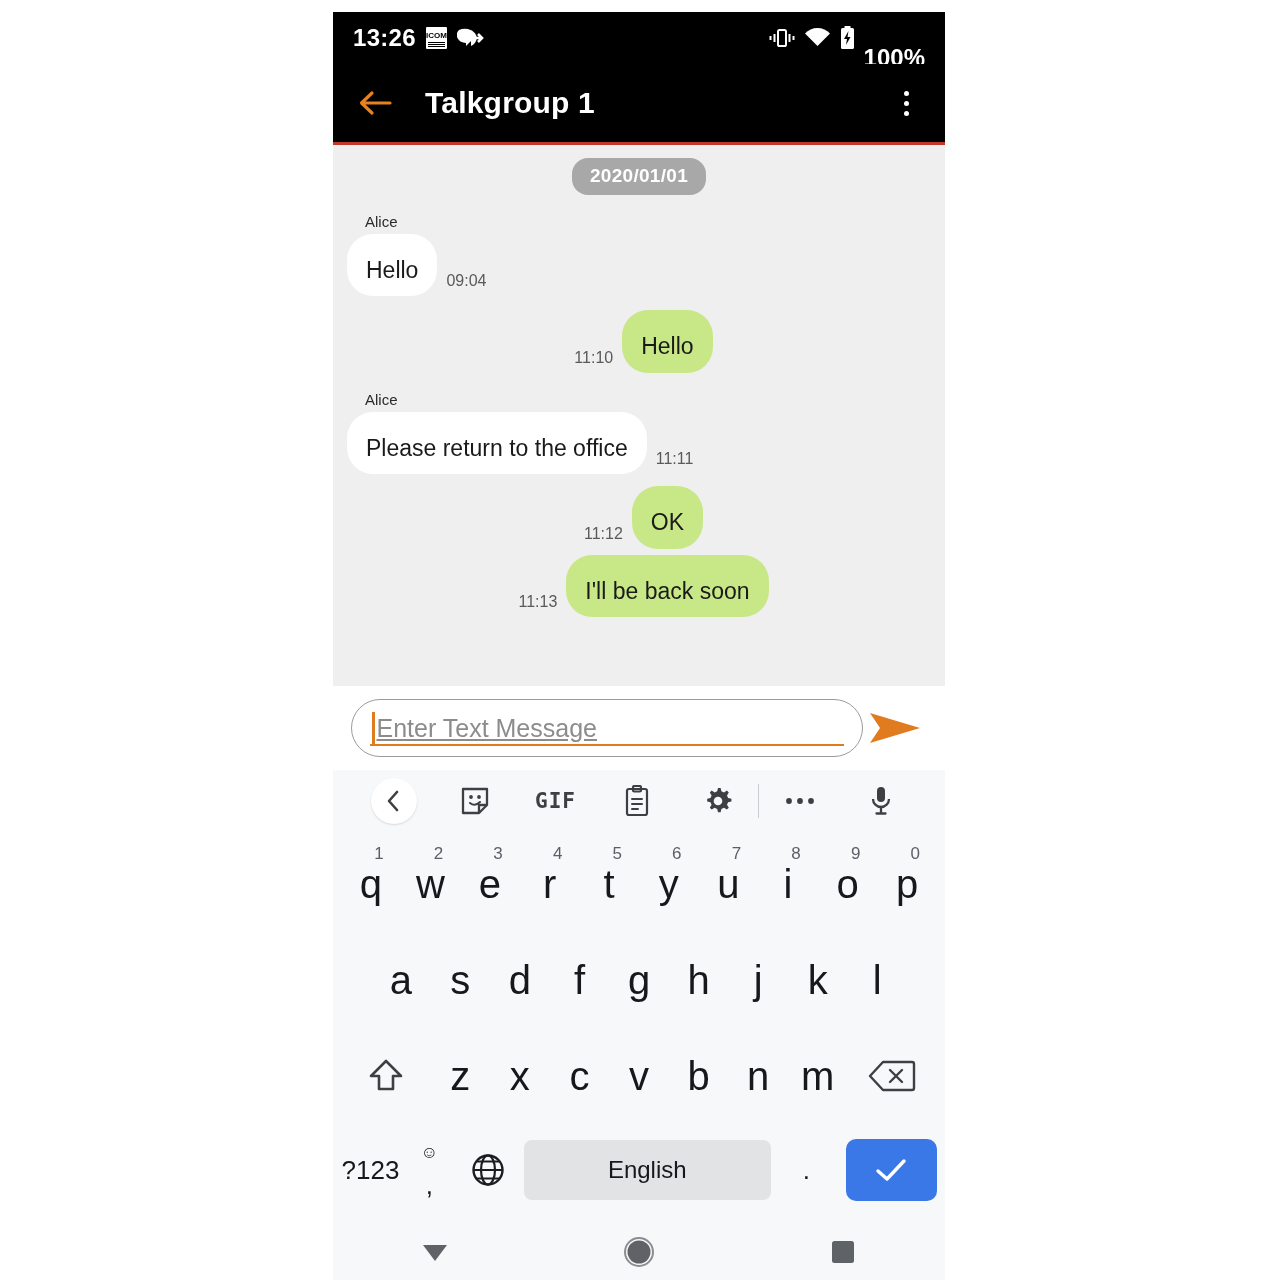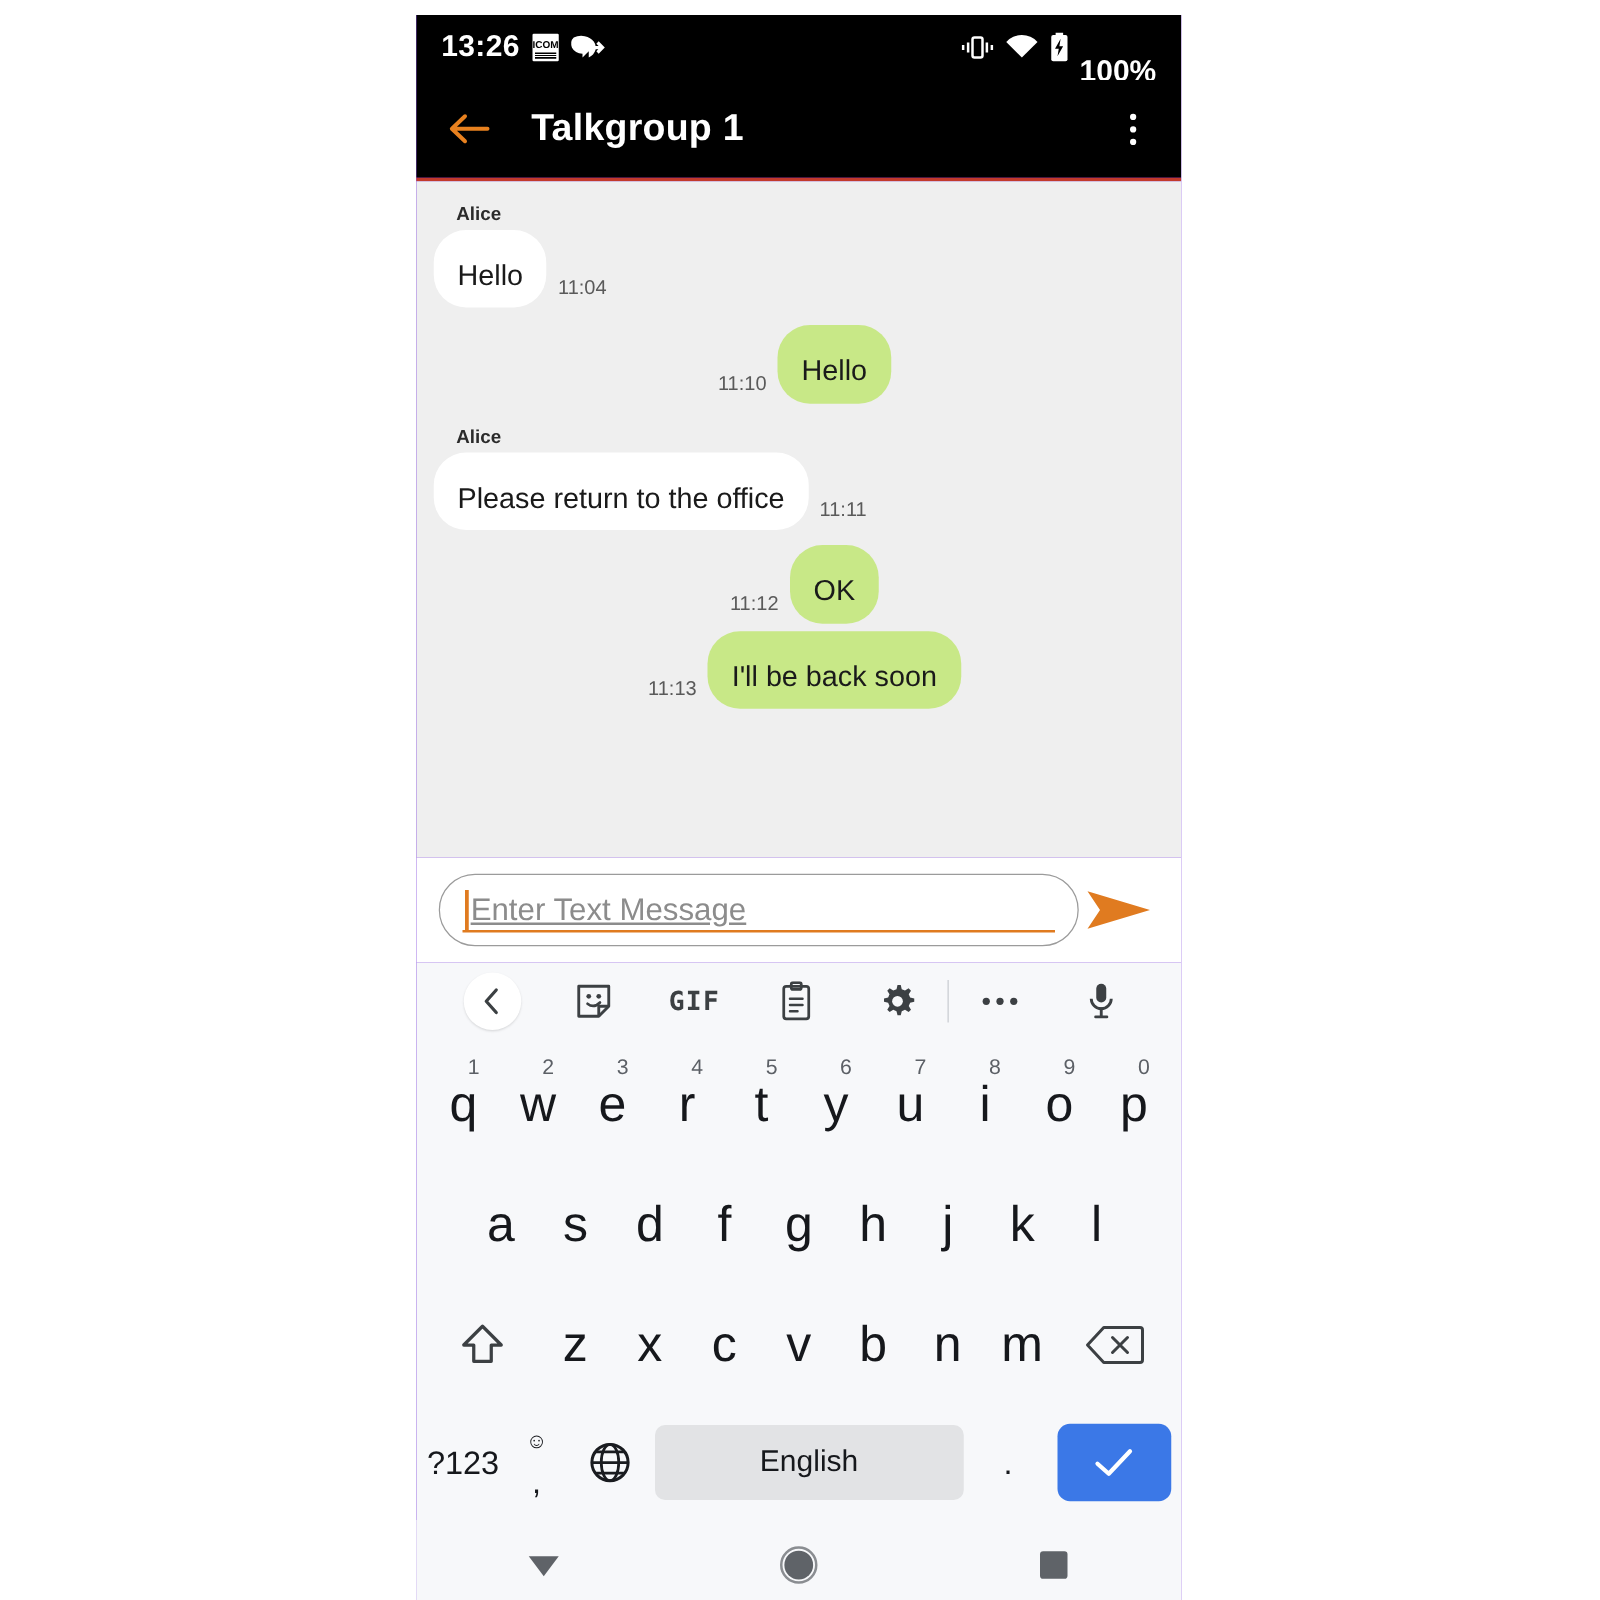--- a/index.html
+++ b/index.html
@@ -70,21 +70,21 @@
     background: #efefef;
     overflow: hidden;
   }
   .date-pill-wrap { display:flex; justify-content:center; padding-top: 13px;}
   .date-pill {
     background:#a8a8a8; color:#ffffff; font-size:19px; font-weight:700;
     padding: 7px 18px 8px; border-radius: 16px; letter-spacing:.3px;
   }
   .msg-block { padding: 0 14px; }
   .sender {
-    font-size: 15px; color:#2b2b2b; margin: 18px 0 4px 18px; font-weight: bold;
+    font-size: 15px; color:#2b2b2b; margin: 18px 0 4px 18px;
   }
   .row { display:flex; align-items:flex-end; }
   .row.right { justify-content:center; }
   .bubble {
     font-size: 23px; color:#1a1a1a; line-height:1.15;
     padding: 23px 19px 13px; border-radius: 26px;
     max-width: 430px;
   }
   .bubble.in { background:#ffffff; }
   .bubble.out { background:#c8e887; }
@@ -223,26 +223,29 @@
     <div class="title-text">Talkgroup 1</div>
     <div class="kebab">
       <i></i>
       <i></i>
       <i></i>
     </div>
   </div>
   <div class="accent-line"></div>
 
   <div class="chat">
+    <div class="date-pill-wrap">
+      <div class="date-pill">2020/01/01</div>
+    </div>
 
     <div class="msg-block">
       <div class="sender">Alice</div>
       <div class="row">
         <div class="bubble in">Hello</div>
-        <div class="ts">11:04</div>
+        <div class="ts">09:04</div>
       </div>
     </div>
 
     <div class="msg-block" style="margin-top:14px;">
       <div class="row right">
         <div class="ts">11:10</div>
         <div class="bubble out">Hello</div>
       </div>
     </div>
 

